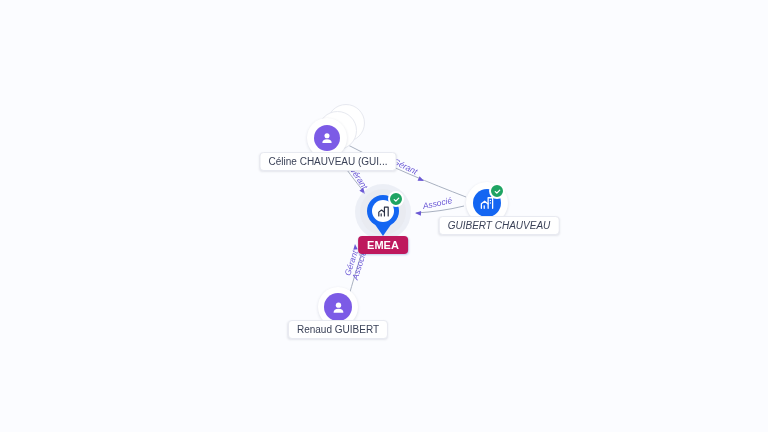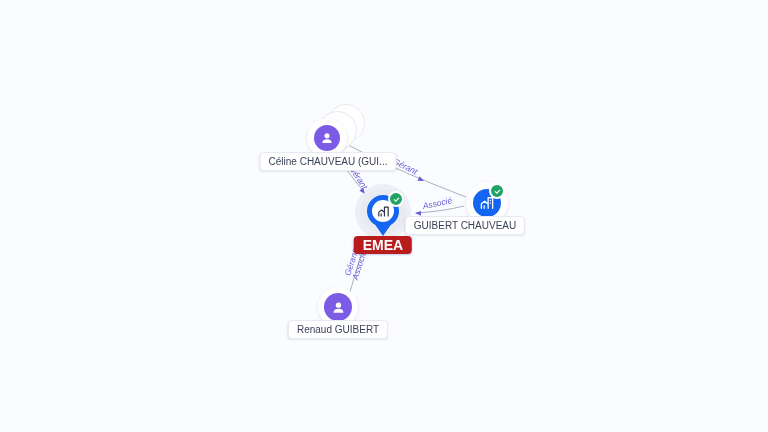--- a/index.html
+++ b/index.html
@@ -34,22 +34,22 @@
   .badge{position:absolute;border-radius:50%;background:#1fa463;border:2px solid #ffffff;display:flex;align-items:center;justify-content:center;z-index:6;box-sizing:content-box;}
 
   .pill{
     position:absolute;z-index:3;transform:translateX(-50%);
     background:#ffffff;border:1px solid #e8eaf1;border-radius:4px;
     box-shadow:0 1px 2px rgba(25,35,70,.10);
     padding:2px 8px;font-size:10px;color:#3b4258;white-space:nowrap;line-height:13px;
   }
   .pill-selected{
     position:absolute;z-index:5;transform:translateX(-50%);
-    background:#b91c1c;border-radius:4px;color:#ffffff;
-    padding:2.5px 9px;font-size:14px;font-weight:bold;white-space:nowrap;line-height:13px;
+    background:#be185d;border-radius:4px;color:#ffffff;
+    padding:2.5px 9px;font-size:11px;font-weight:bold;white-space:nowrap;line-height:13px;
     box-shadow:0 1px 2px rgba(20,70,180,.25);
   }
 </style>
 </head>
 <body>
 
 <div class="canvas">
 
   <svg class="edges" width="768" height="432" viewBox="0 0 768 432">
 
@@ -97,21 +97,21 @@
         <path d="M4.5 19 v-6 l4.4 -3.4 4.6 3.6"></path>
         <path d="M8.3 19 v-3.2"></path>
         <path d="M16.5 8.5 h0.1 M16.5 12 h0.1"></path>
       </svg>
     </div>
     <div class="badge" style="left:489px;top:183px;width:12px;height:12px;">
       <svg width="9" height="9" viewBox="0 0 12 12">
         <path d="M3 6.2 L5.1 8.2 L9 4.2" stroke="#ffffff" stroke-width="1.7" fill="none" stroke-linecap="round" stroke-linejoin="round"></path>
       </svg>
     </div>
-    <div class="pill" style="left:465px;top:216px;">GUIBERT CHAUVEAU</div>
+    <div class="pill" style="left:499px;top:216px;font-style:italic;">GUIBERT CHAUVEAU</div>
   </div>
 
   <div class="pin">
     <div class="pin-tail" style="left:374px;top:223px;"></div>
     <div class="pin-circle" style="left:367px;top:195px;width:32px;height:32px;"></div>
     <div class="pin-white" style="left:372px;top:200px;width:22px;height:22px;">
       <svg width="15" height="15" viewBox="0 0 24 24" fill="none" stroke="#2a3145" stroke-width="1.9" stroke-linejoin="round" stroke-linecap="round">
         <path d="M13.5 19 V5 h6 v14"></path>
         <path d="M4.5 19 v-6 l4.4 -3.4 4.6 3.6"></path>
         <path d="M8.3 19 v-3.2"></path>

